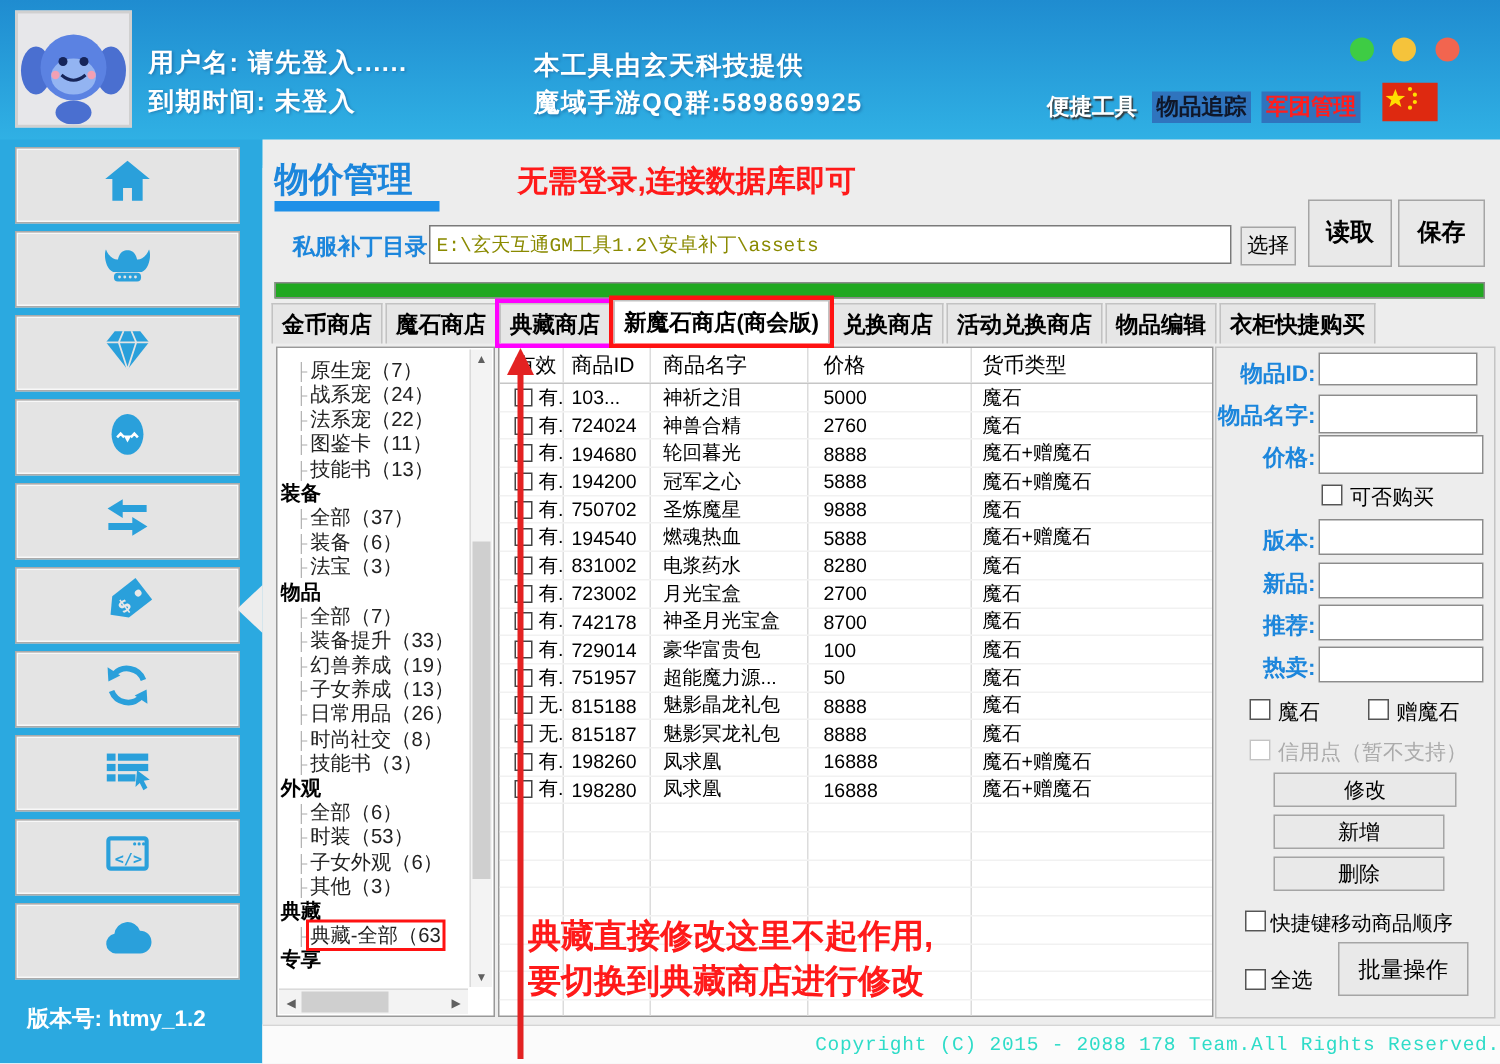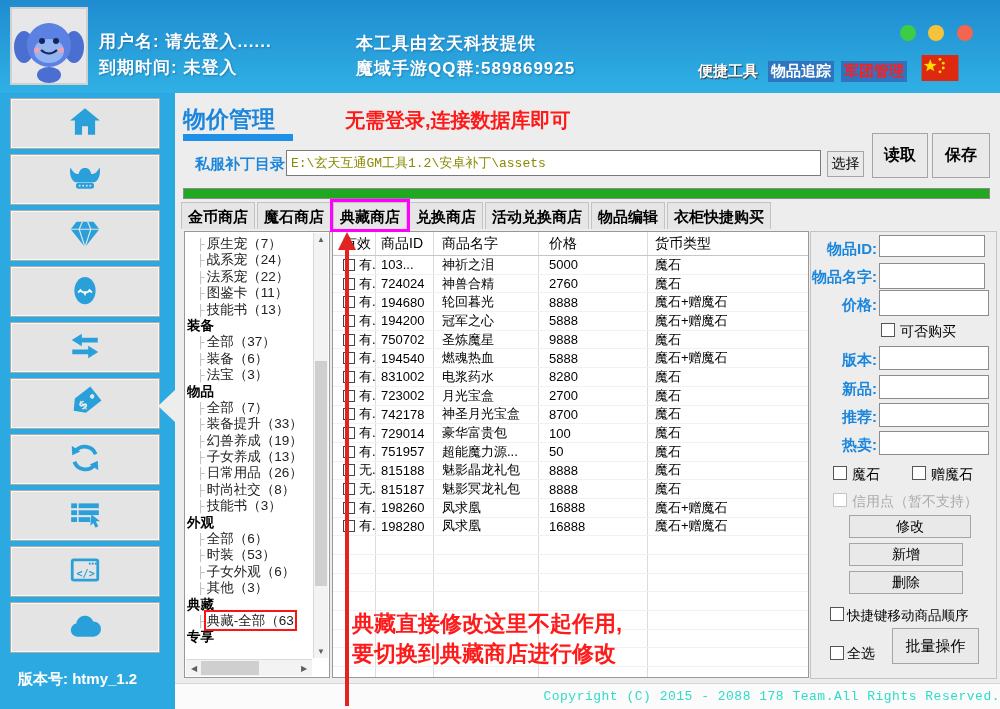--- a/index.html
+++ b/index.html
@@ -11,21 +11,21 @@
   .topbar{position:absolute;left:0;top:0;width:1000px;height:112px;
           background:linear-gradient(180deg,#1F8CD0 0%,#33B7E8 100%);
           border-bottom:2px solid #57C6EF}
   .avatar{position:absolute;left:10px;top:7px;width:78px;height:78px;
           border:2px solid #D0D0D0;background:#E7E7EA;box-shadow:inset 0 0 0 1px #fff;overflow:hidden}
   .hline{position:absolute;color:#fff;font-size:17px;font-weight:bold;letter-spacing:1px;
          text-shadow:1px 1px 2px rgba(0,0,60,.25);white-space:nowrap}
   .dot{position:absolute;top:25px;width:16px;height:16px;border-radius:50%}
   .toplink{position:absolute;top:61px;font-size:15px;font-weight:bold;padding:1px 3px;white-space:nowrap;cursor:pointer}
   .lk-white{color:#fff;text-shadow:1px 1px 1px #333}
-  .lk-green{color:#ffffff;background:#2F74BE}
+  .lk-green{color:#0f172a;background:#2F74BE}
   .lk-red{color:#FF1E1E;background:#2F74BE}
   .flag{position:absolute;left:921px;top:55px;width:38px;height:26px}
 
   
   .sidebar{position:absolute;left:0;top:93px;width:175px;height:616px;background:#2BA9E0}
   .side-btn{position:absolute;left:10px;width:150px;height:51px;background:#E4E4E4;
             border:1px solid #ABABAB;box-shadow:inset 0 0 0 1px #F8F8F8;
             display:flex;align-items:center;justify-content:center;cursor:pointer}
   .notch{position:absolute;left:158px;top:297px;width:0;height:0;
          border-top:16px solid transparent;border-bottom:16px solid transparent;border-right:17px solid #EDEDED}
@@ -49,21 +49,21 @@
   .tabs{position:absolute;left:6px;top:107px;height:29px;display:flex;align-items:flex-end;white-space:nowrap}
   .tab{height:27px;line-height:27px;padding:0 6px;font-size:15px;font-weight:bold;color:#000;
        background:#E6E6E6;border:1px solid #C2C2C2;border-bottom:none;margin-right:2px;position:relative;cursor:pointer}
   .tab.active{background:#fff;height:29px;line-height:29px;z-index:2}
   .tab.box-magenta{box-shadow:0 0 0 3px #FF00FF;z-index:3}
   .tab.box-red{box-shadow:0 0 0 3px #FF1212;z-index:3}
 
   
   .tree-panel{position:absolute;left:9px;top:138px;width:146px;height:447px;background:#fff;border:1px solid #999}
   .tree-items{position:absolute;left:2px;top:4px;right:17px;bottom:20px;overflow:hidden}
-  .tree-item{height:16.4px;line-height:15px;font-size:13.5px;white-space:nowrap;color:#222;cursor:pointer}
+  .tree-item{height:16.4px;line-height:21px;font-size:13.5px;white-space:nowrap;color:#222;cursor:pointer}
   .tree-item.parent{font-weight:bold;color:#000}
   .tree-item.child{padding-left:10px}
   .tree-line{color:#AFAFAF;font-size:11px;margin-right:2px}
   .boxed{outline:2px solid #FF1212;outline-offset:1px}
   .vscroll{position:absolute;right:1px;top:1px;bottom:19px;width:15px;background:#F3F3F3;border-left:1px solid #DADADA}
   .hscroll{position:absolute;left:1px;right:17px;bottom:1px;height:17px;background:#F3F3F3;border-top:1px solid #DADADA}
   .vthumb{position:absolute;left:1px;right:1px;top:128px;height:225px;background:#CFCFCF}
   .hthumb{position:absolute;top:1px;bottom:1px;left:15px;width:58px;background:#CFCFCF}
   .sarr{position:absolute;font-size:8px;color:#606060;text-align:center;cursor:pointer}
   .sarr.up{top:0;left:0;right:0;height:13px;line-height:13px}
@@ -246,20 +246,21 @@
     <input class="path-input" value="E:\玄天互通GM工具1.2\安卓补丁\assets" style="">
     <button class="btn choose-btn">选择</button>
     <button class="btn read-btn">读取</button>
     <button class="btn save-btn">保存</button>
     <div class="progress"></div>
 
     <div class="tabs" id="tabs">
         <div class="tab">金币商店</div>
         <div class="tab">魔石商店</div>
         <div class="tab box-magenta">典藏商店</div>
+        <div class="tab active box-red">新魔石商店(商会版)</div>
         <div class="tab">兑换商店</div>
         <div class="tab">活动兑换商店</div>
         <div class="tab">物品编辑</div>
         <div class="tab">衣柜快捷购买</div>
       </div>
 
     <div class="tree-panel">
       <div class="tree-items" id="tree">
           <div class="tree-item child"><span class="tree-line">├</span><span>原生宠（7）</span></div>
           <div class="tree-item child"><span class="tree-line">├</span><span>战系宠（24）</span></div>

